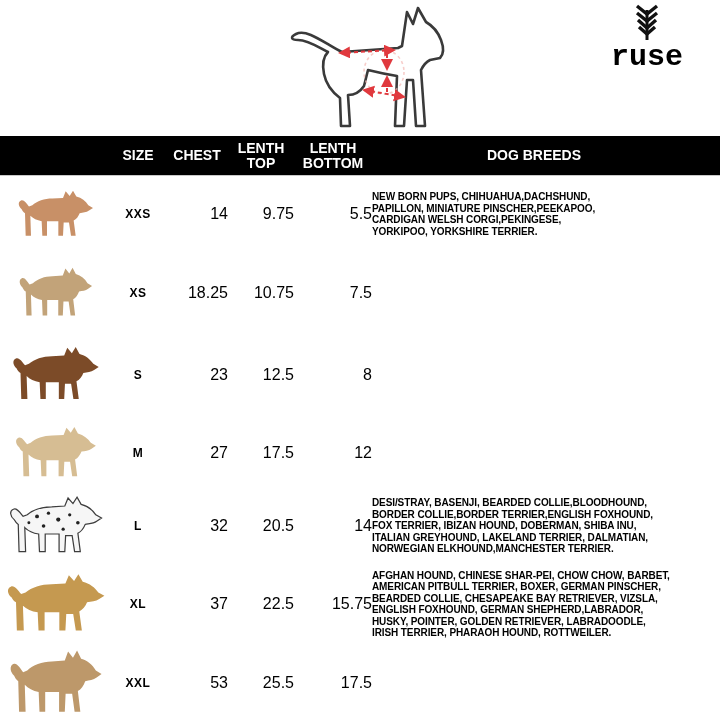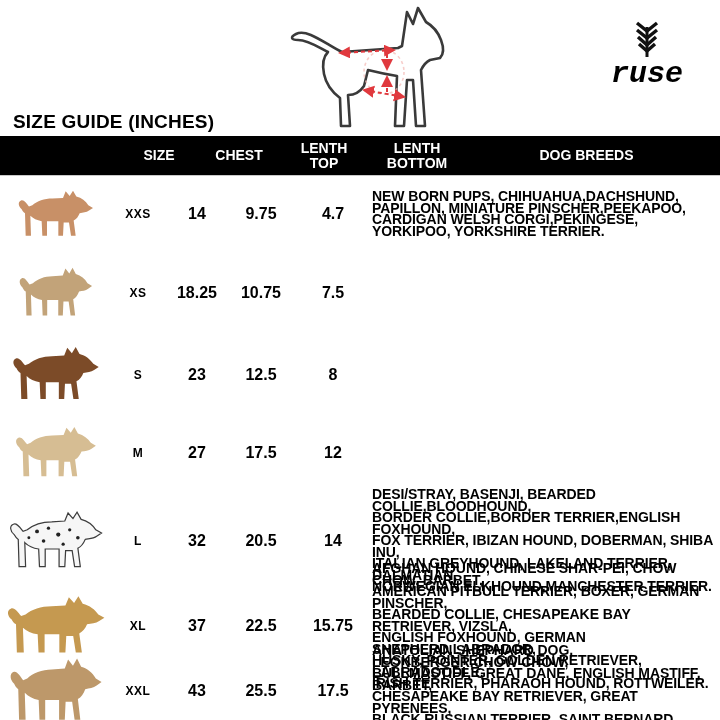--- a/index.html
+++ b/index.html
@@ -2,46 +2,46 @@
 <html><head>
 <meta charset="utf-8">
 <style>
   * { margin:0; padding:0; box-sizing:border-box; }
   html,body { width:720px; height:720px; background:#fff; overflow:hidden;
               font-family:"Liberation Sans", sans-serif; color:#000; }
 
   
   .top { position:relative; height:136px; }
   .diagram { position:absolute; left:280px; top:0; }
-  .brand { position:absolute; right:18px; top:21px; width:110px; text-align:center;font-style:italic; }
+  .brand { position:absolute; right:18px; top:4px; width:110px; text-align:center; }
   .brand-icon { display:block; margin:0 auto; }
   .brand-name { font-family:"Liberation Mono", monospace; font-weight:bold;
                 font-size:30px; letter-spacing:0; line-height:30px; }
   .page-title { position:absolute; left:13px; bottom:3px;
                 font-size:19px; font-weight:bold; letter-spacing:0.2px; }
 
   
   .grid { display:grid;
           grid-template-columns:110px 56px 62px 66px 78px 1fr;
           align-items:center; }
 
   
   .thead { background:#000; height:40px; color:#fff; font-weight:bold;
-           border-bottom:1px solid #c9c9c9;gap:21px; }
+           border-bottom:1px solid #c9c9c9; }
   .th { text-align:center; font-size:14px; line-height:15px; }
   .th-breeds { padding-right:24px;text-align:center; }
 
   
   .row { }
   .r0{height:76px} .r1{height:81px} .r2{height:83px} .r3{height:73px}
   .r4{height:74px} .r5{height:82px} .r6{height:75px}
   .dog-cell { display:flex; justify-content:center; align-items:center; }
-  .num { text-align:center; font-size:16px; font-weight:bold; }
+  .num { text-align:right; font-size:16px; font-weight:normal; }
   .size { text-align:center; font-size:12px; font-weight:bold; letter-spacing:0.5px; }
-  .breeds { font-size:14px; font-weight:bold; line-height:11.5px;
+  .breeds { font-size:10px; font-weight:bold; line-height:11.5px;
             white-space:pre-line; padding-right:4px; letter-spacing:-0.1px; }
 
   .dog-sil { display:block; }
   .outlined { stroke:#3d3d3d; stroke-width:1.5; }
 </style>
 </head>
 <body>
 
 <svg width="0" height="0" style="position:absolute" aria-hidden="true">
   <defs>
@@ -83,21 +83,20 @@
     <svg class="brand-icon" width="26" height="38" viewBox="0 0 26 38">
       <line x1="13" y1="6" x2="13" y2="36" stroke="#111" stroke-width="3"></line>
       <path d="M3,2 L13,10 L23,2" fill="none" stroke="#111" stroke-width="3.4"></path>
       <path d="M3,9 L13,17 L23,9" fill="none" stroke="#111" stroke-width="3.4"></path>
       <path d="M4,16 L13,24 L22,16" fill="none" stroke="#111" stroke-width="3.4"></path>
       <path d="M5,23 L13,30 L21,23" fill="none" stroke="#111" stroke-width="3.4"></path>
     </svg>
     <div class="brand-name">ruse</div>
   </div>
 
-  <div class="page-title">SIZE GUIDE (INCHES)</div>
 </div>
 
 <div class="thead grid">
   <div class="th"></div>
   <div class="th">SIZE</div>
   <div class="th">CHEST</div>
   <div class="th">
     <div>LENTH</div>
     <div>TOP</div>
   </div>
@@ -110,21 +109,21 @@
 
 <div class="row grid r0">
   <div class="dog-cell">
     <svg class="dog-sil" width="80" height="53" viewBox="0 0 120 80" preserveAspectRatio="none">
       <use href="#dog-shape" fill="#c89067"></use>
       </svg>
   </div>
   <div class="size">XXS</div>
   <div class="num">14</div>
   <div class="num">9.75</div>
-  <div class="num">4.7</div>
+  <div class="num">5.5</div>
   <div class="breeds">NEW BORN PUPS, CHIHUAHUA,DACHSHUND,
 PAPILLON, MINIATURE PINSCHER,PEEKAPOO,
 CARDIGAN WELSH CORGI,PEKINGESE,
 YORKIPOO, YORKSHIRE TERRIER.</div>
 </div>
 
 <div class="row grid r1">
   <div class="dog-cell">
     <svg class="dog-sil" width="78" height="56" viewBox="0 0 120 80" preserveAspectRatio="none">
       <use href="#dog-shape" fill="#c2a379"></use>
@@ -205,21 +204,16 @@
 IRISH TERRIER, PHARAOH HOUND, ROTTWEILER.</div>
 </div>
 
 <div class="row grid r6">
   <div class="dog-cell">
     <svg class="dog-sil" width="98" height="72" viewBox="0 0 120 80" preserveAspectRatio="none">
       <use href="#dog-shape" fill="#bd986a"></use>
       </svg>
   </div>
   <div class="size">XXL</div>
-  <div class="num">43</div>
+  <div class="num">53</div>
   <div class="num">25.5</div>
   <div class="num">17.5</div>
-  <div class="breeds">ANATOLIAN SHEPHARD DOG, LEONBERGER,CHOW CHOW,
-BULLMASTIFF, GREAT DANE, ENGLISH MASTIFF, BARBET,
-CHESAPEAKE BAY RETRIEVER, GREAT PYRENEES,
-BLACK RUSSIAN TERRIER, SAINT BERNARD,
-BORZOI, OVERGROWN SIBERIAN HUSKY.</div>
 </div>
 
 </body></html>

